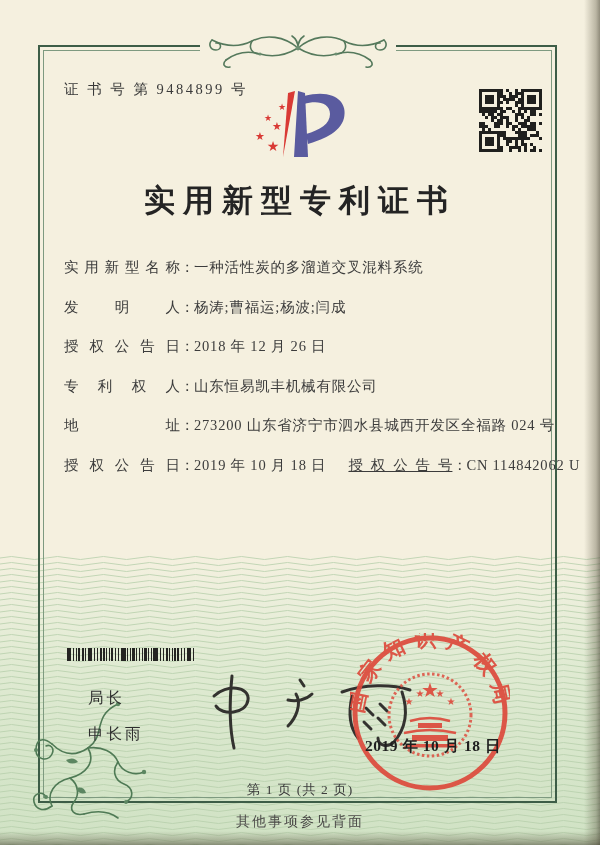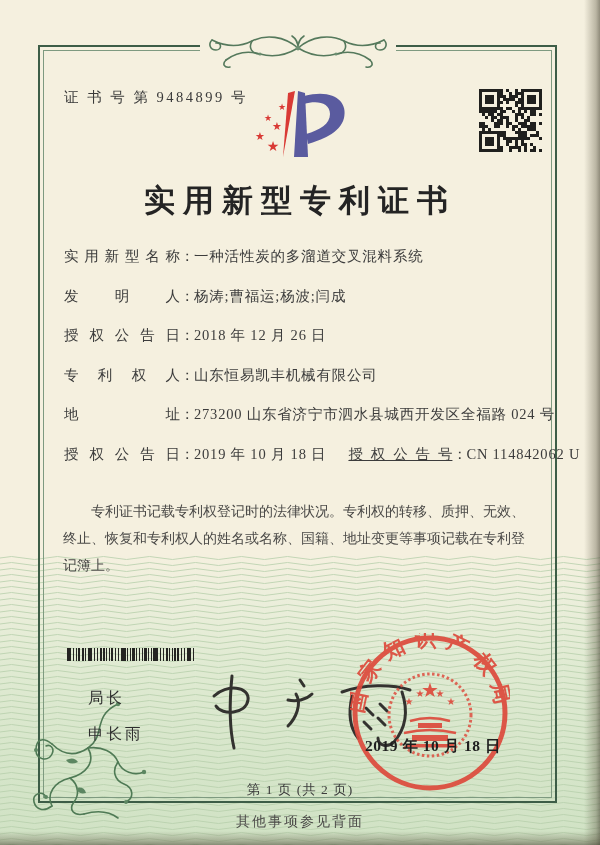--- a/index.html
+++ b/index.html
@@ -36,36 +36,36 @@
   }
   #frame-inner{
     position:absolute;left:3px;top:3px;right:3px;bottom:3px;
     border:1px solid #7e9a80;
   }
   .ornament{position:absolute;}
   #ornament-top{left:200px;top:28px;width:196px;height:42px;background:#f5f0df;}
   #ornament-corner{left:22px;top:700px;width:140px;height:120px;background:transparent;}
   
   #cert-number{
-    position:absolute;left:64px;top:88px;
+    position:absolute;left:64px;top:80px;
     font-size:14.5px;color:#3a3a3a;letter-spacing:2.5px;
   }
   #logo{position:absolute;left:248px;top:74px;width:110px;height:96px;}
   #qr-code{position:absolute;left:479px;top:89px;width:63px;height:63px;}
   .qr-cell{position:absolute;width:3px;height:3px;background:#20201e;}
   .qr-finder{position:absolute;width:21px;height:21px;border:3px solid #20201e;box-sizing:border-box;}
   .qr-finder::after{content:'';position:absolute;left:3px;top:3px;width:9px;height:9px;background:#20201e;}
   #title{
     position:absolute;left:0;top:180px;width:600px;
     text-align:center;font-size:31px;font-weight:700;color:#242424;
     letter-spacing:8px;
   }
   
   #fields{position:absolute;left:64px;top:247px;width:478px;font-size:14.5px;color:#3c3c3c;}
-  .frow{position:relative;margin-bottom:20.5px;white-space:nowrap;}
+  .frow{position:relative;margin-bottom:20.5px;white-space:nowrap;margin-top:11px;}
   .flabel{display:inline-block;width:116px;text-align:justify;text-align-last:justify;vertical-align:top;}
   .fcolon{display:inline-block;width:14px;vertical-align:top;}
   .fvalue{letter-spacing:.8px;}
   .flabel2{display:inline-block;width:104px;margin-left:22px;text-align:justify;text-align-last:justify;vertical-align:top;text-decoration:underline;}
   
   #body-text{
     position:absolute;left:63px;top:499px;width:462px;
     font-size:14px;line-height:1.92;color:#4b4a48;text-align:justify;
   }
   #body-text p{margin:0;text-indent:2em;}
@@ -344,21 +344,20 @@
     </div>
     <div class="frow">
       <span class="flabel">地址</span><span class="fcolon">：</span><span class="fvalue">273200 山东省济宁市泗水县城西开发区全福路 024 号</span>
     </div>
     <div class="frow">
       <span class="flabel">授权公告日</span><span class="fcolon">：</span><span class="fvalue">2019 年 10 月 18 日</span><span class="flabel2">授权公告号</span><span class="fcolon">：</span><span class="fvalue">CN 114842062 U</span>
     </div>
   </div>
 
   <div id="body-text">
-    <p>专利证书记载专利权登记时的法律状况。专利权的转移、质押、无效、终止、恢复和专利权人的姓名或名称、国籍、地址变更等事项记载在专利登记簿上。</p>
   </div>
 
   <div id="barcode"></div>
 
   <div id="sig-title">局长</div>
   <div id="sig-name">申长雨</div>
   <svg id="signature-svg" viewBox="0 0 235 100">
     <g fill="none" stroke="#33322f" stroke-width="3" stroke-linecap="round" stroke-linejoin="round">
       <path d="M36 12 C34 32 32 58 38 84"></path>
       <path d="M18 32 C30 20 54 22 52 36 C50 50 26 52 20 42"></path>

